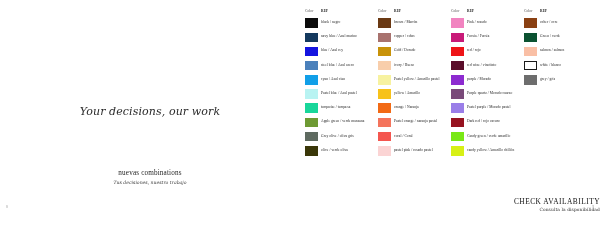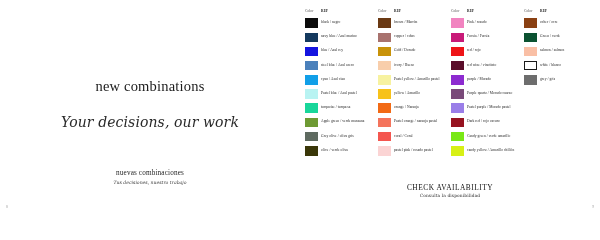--- a/index.html
+++ b/index.html
@@ -27,21 +27,21 @@
     line-height:1.45;
     color:#1b1b1b;
     letter-spacing:.2px;
     margin-top:-6px;
   }
   .headline .ln{display:block;white-space:nowrap;}
   .tagline{
     margin-top:16px;
     font-family:"DejaVu Serif",serif;
     font-style:italic;
-    font-size:14px;
+    font-size:11px;
     color:#2a2a2a;
     letter-spacing:.1px;
     white-space:nowrap;
   }
   .sub-block{
     position:absolute;
     left:0;right:0;
     top:168px;
     text-align:center;
   }
@@ -124,22 +124,22 @@
     font-size:3.6px;
     color:#1c1c1c;
     line-height:1.1;
     letter-spacing:.05px;
     white-space:nowrap;
   }
 
   .cta{
     position:absolute;
     left:0;right:0;
-    bottom:14px;
-    text-align:center;
+    bottom:0;
+    text-align:right;
     margin-top:17px;
   }
   .cta-main{
     display:block;
     font-family:"Liberation Serif",serif;
     font-size:7.4px;
     color:#111;
     letter-spacing:.5px;
     white-space:nowrap;
   }
@@ -160,26 +160,25 @@
   }
 </style>
 </head>
 <body>
 
 <div class="spread">
 
   <div class="page-left">
 
     <div class="headline">
-      <span class="ln">new combinations</span>
     </div>
     <div class="tagline">Your decisions, our work</div>
 
     <div class="sub-block">
-      <span class="sub-line">nuevas combinaciones</span>
+      <span class="sub-line">nuevas combinations</span>
       <span class="sub-tag">Tus decisiones, nuestro trabajo</span>
     </div>
 
     <div class="folio left">8</div>
   </div>
 
   <div class="gutter"></div>
 
   <div class="page-right">
 

